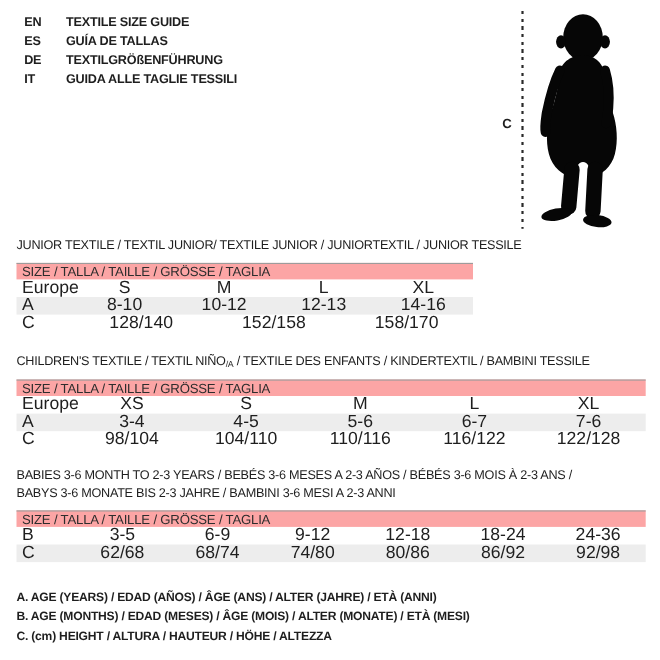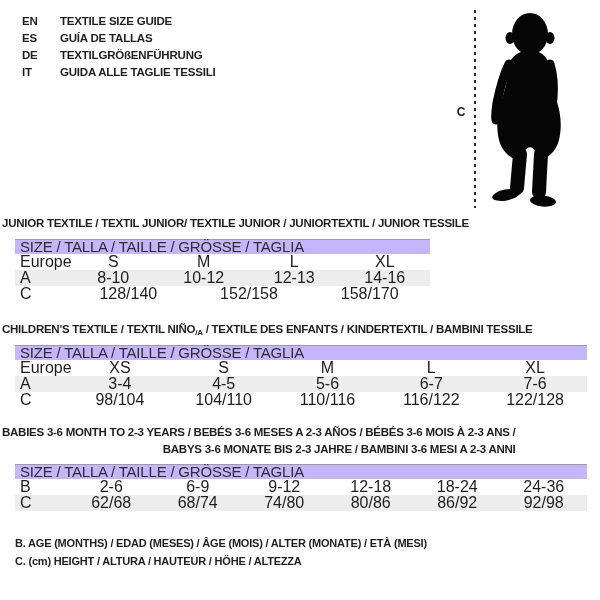--- a/index.html
+++ b/index.html
@@ -18,36 +18,36 @@
 
   
   .measure-line {
     position:absolute; left:474px; top:10px; width:2px; height:198px;
     background-image:repeating-linear-gradient(to bottom, #2a2a2a 0 3px, transparent 3px 7px);
   }
   .fig-c { position:absolute; left:453px; top:105px; width:16px; text-align:center; font-weight:bold; font-size:12px; }
   .baby  { position:absolute; left:479px; top:8px; }
 
   
-  .section-title { position:absolute; left:2px; font-weight:bold; font-size:11.5px; letter-spacing:-0.25px; white-space:nowrap;text-align:right; }
+  .section-title { position:absolute; left:15px; font-weight:normal; font-size:11.5px; letter-spacing:-0.25px; white-space:nowrap; }
   #title-junior   { top:217px; }
   #title-children { top:323px; }
   #title-babies   { top:424px; }
   #title-babies .line { height:17px; line-height:17px; }
   .subsm { font-size:8px; vertical-align:-2px; }
 
   
   .size-table { position:absolute; left:15px; }
   #table-junior   { top:239px; width:415px; }
   #table-children { top:345px; width:572px; }
   #table-babies   { top:464px; width:572px; }
   .t-headerbar {
     box-sizing:border-box; height:15px; line-height:14px;
-    background:#c4b5fd; border-top:1px solid #9c9c9c;
-    padding-left:5px; font-size:15px; color:#2d2d2d; letter-spacing:-0.2px;
+    background:#fca5a5; border-top:1px solid #9c9c9c;
+    padding-left:5px; font-size:12px; color:#2d2d2d; letter-spacing:-0.2px;
   }
   .t-row   { display:flex; height:16px; line-height:16px; font-size:16px; }
   .t-row.alt { background:#ededed; }
   .t-label { width:53px; padding-left:5px; box-sizing:border-box; }
   .t-cell  { flex:1; text-align:center; }
 
   
   .footnotes { position:absolute; left:15px; top:534px; font-weight:bold; font-size:11px; letter-spacing:-0.2px; }
   .footnote  { height:18px; line-height:18px; white-space:nowrap; }
 </style>
@@ -143,36 +143,37 @@
     </div>
 
   <div class="section-title" id="title-babies">
     <div class="line">BABIES 3-6 MONTH TO 2-3 YEARS / BEBÉS 3-6 MESES A 2-3 AÑOS / BÉBÉS 3-6 MOIS À 2-3 ANS /</div>
     <div class="line">BABYS 3-6 MONATE BIS 2-3 JAHRE / BAMBINI 3-6 MESI A 2-3 ANNI</div>
   </div>
   <div class="size-table" id="table-babies">
       <div class="t-headerbar">SIZE / TALLA / TAILLE / GRÖSSE / TAGLIA</div>
       <div class="t-row">
         <div class="t-label">B</div>
-        <div class="t-cell">2-6</div>
+        <div class="t-cell">3-5</div>
         <div class="t-cell">6-9</div>
         <div class="t-cell">9-12</div>
         <div class="t-cell">12-18</div>
         <div class="t-cell">18-24</div>
         <div class="t-cell">24-36</div>
       </div>
       <div class="t-row alt">
         <div class="t-label">C</div>
         <div class="t-cell">62/68</div>
         <div class="t-cell">68/74</div>
         <div class="t-cell">74/80</div>
         <div class="t-cell">80/86</div>
         <div class="t-cell">86/92</div>
         <div class="t-cell">92/98</div>
       </div>
     </div>
 
   <div class="footnotes">
+    <div class="footnote">A. AGE (YEARS) / EDAD (AÑOS) / ÂGE (ANS) / ALTER (JAHRE) / ETÀ (ANNI)</div>
     <div class="footnote">B. AGE (MONTHS) / EDAD (MESES) / ÂGE (MOIS) / ALTER (MONATE) / ETÀ (MESI)</div>
     <div class="footnote">C. (cm) HEIGHT / ALTURA / HAUTEUR / HÖHE / ALTEZZA</div>
   </div>
 
 </div>
 
 </body></html>

